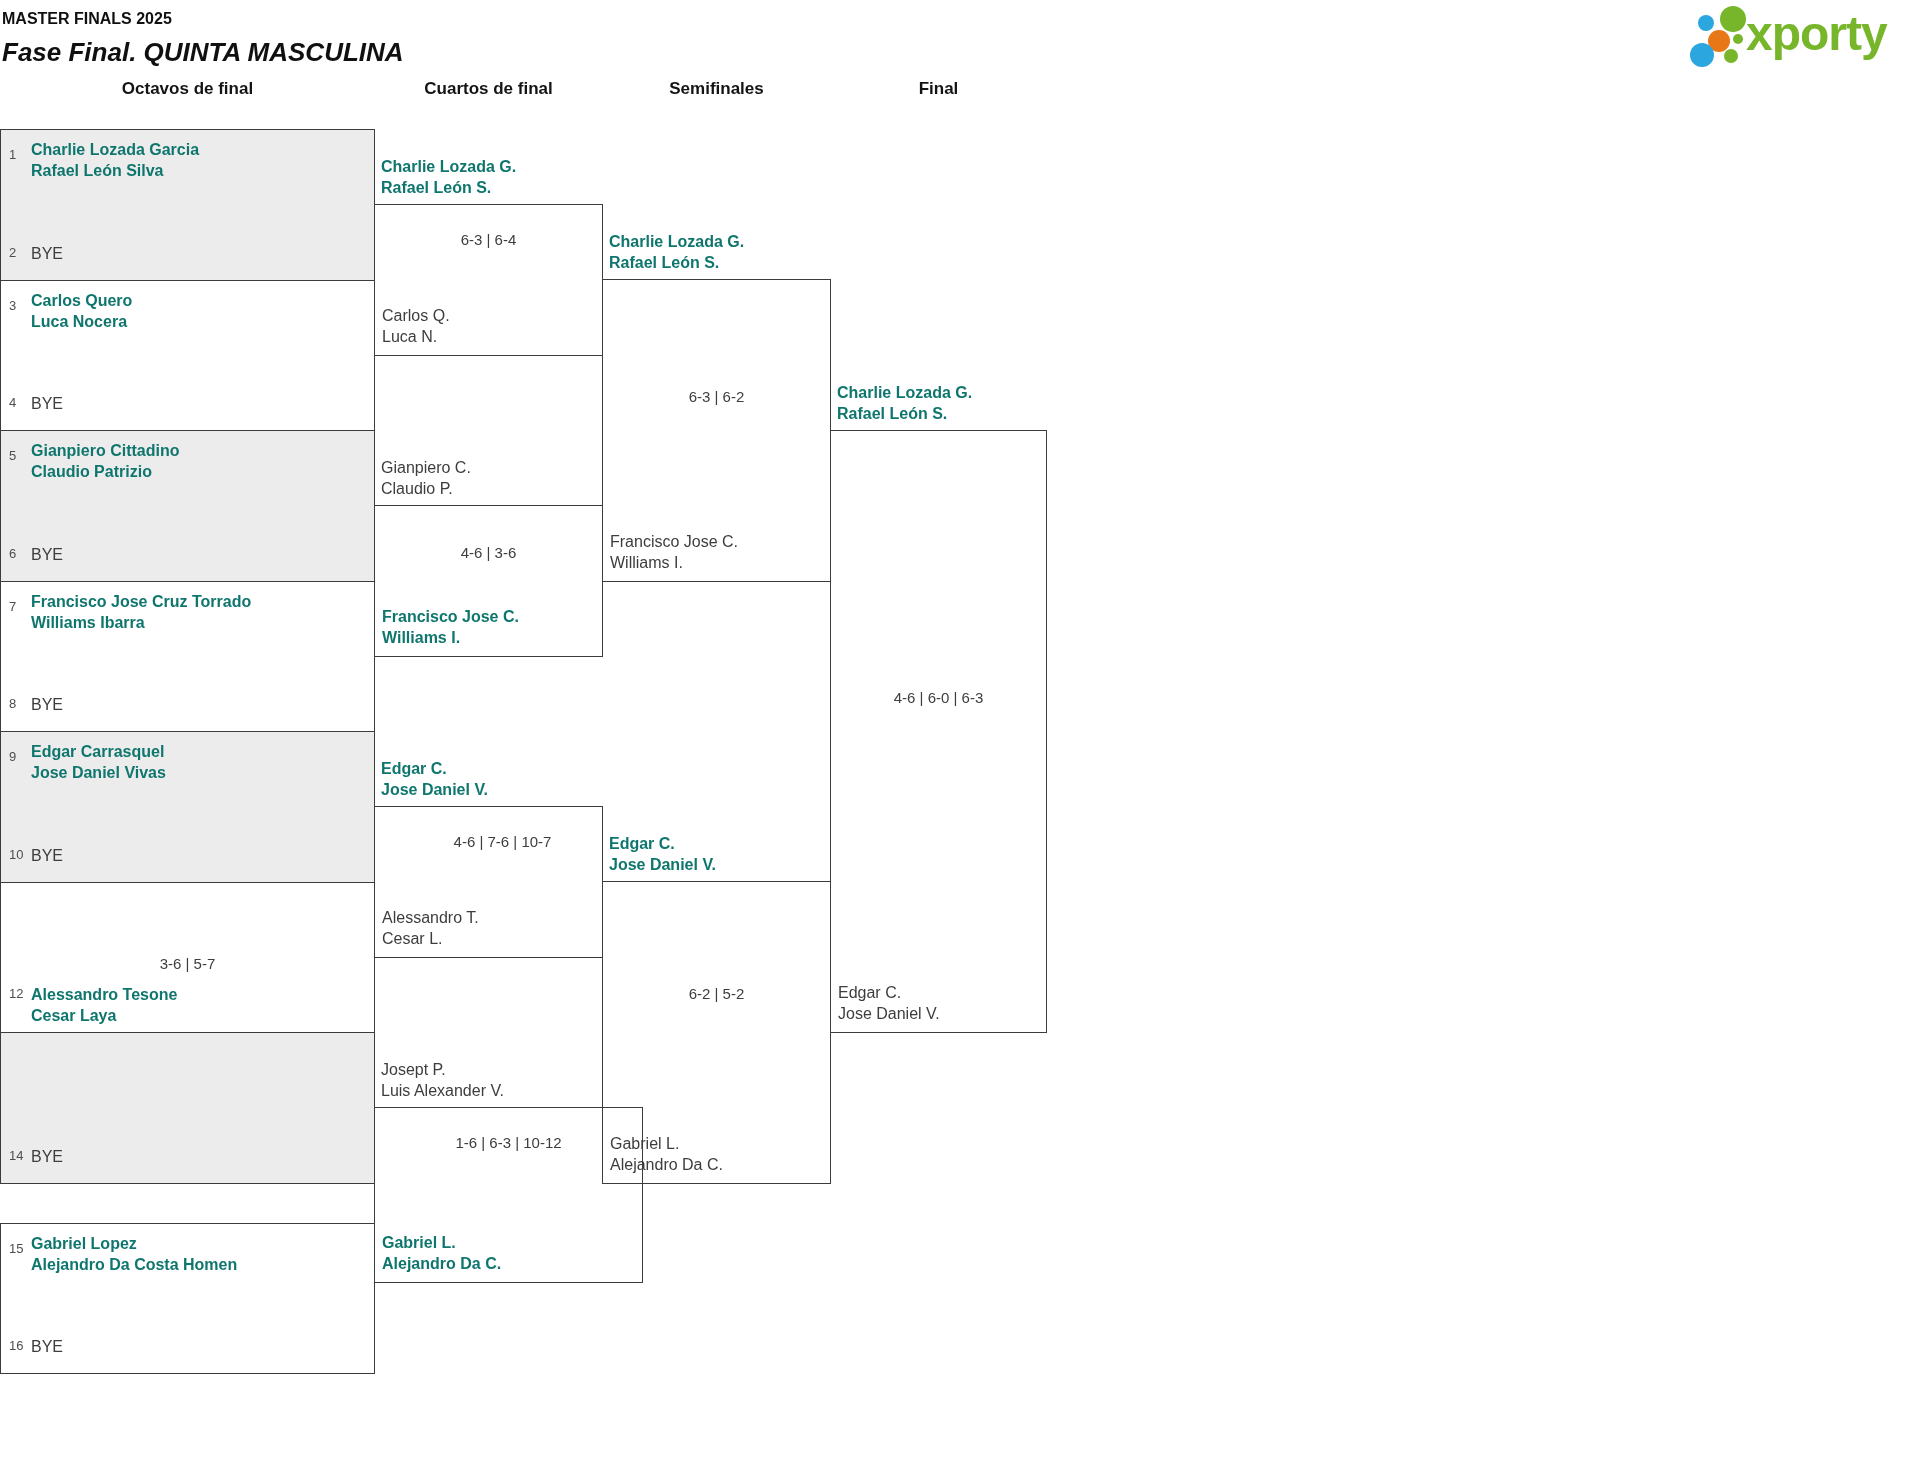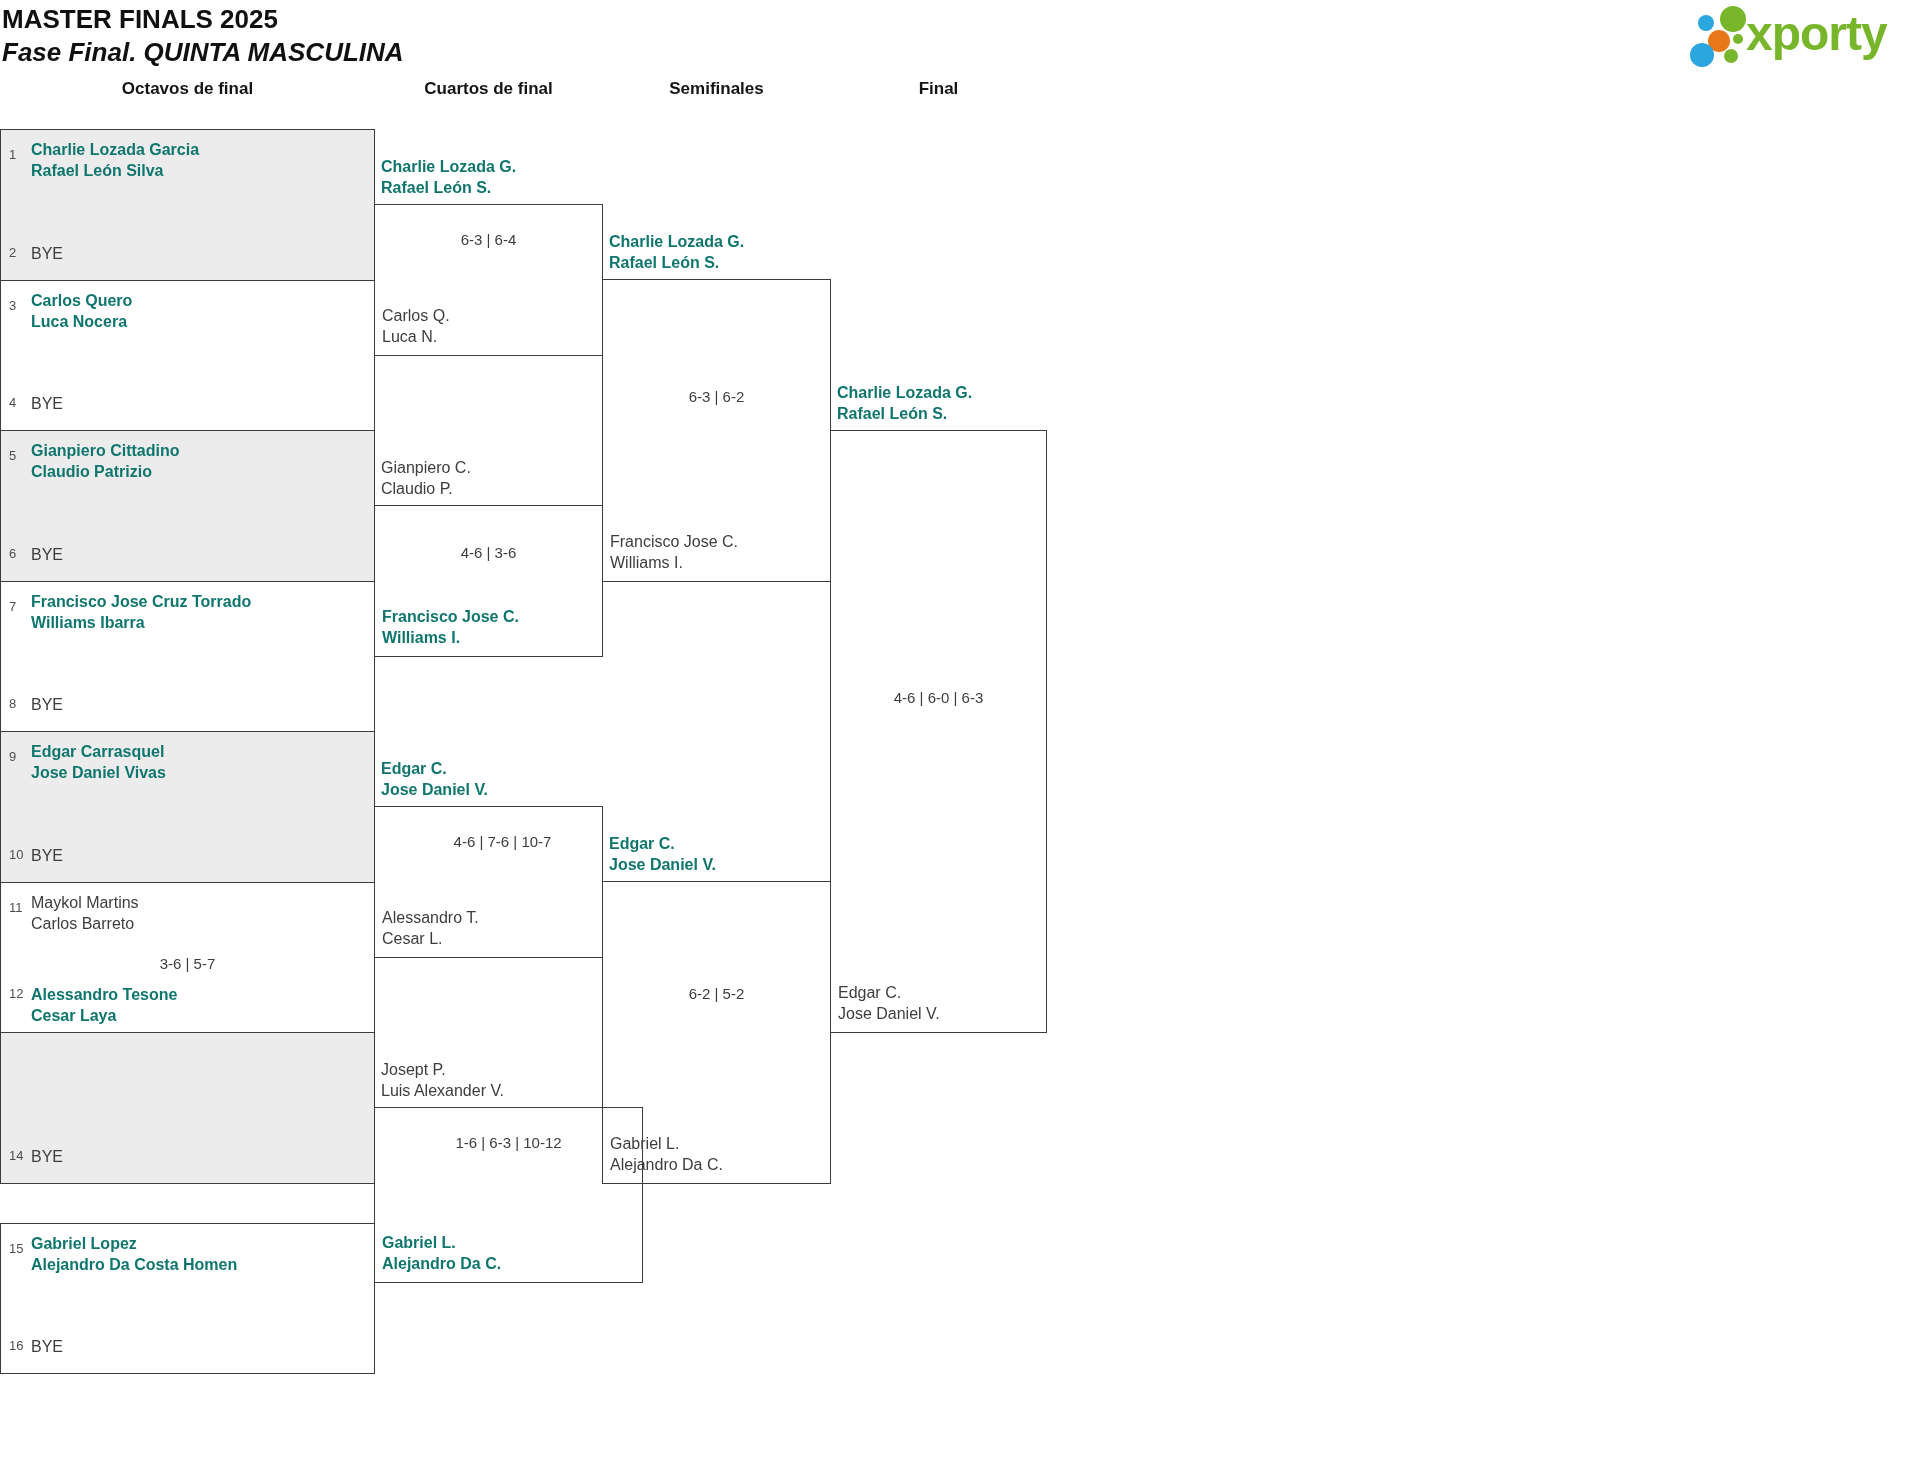--- a/index.html
+++ b/index.html
@@ -3,21 +3,21 @@
 <meta charset="utf-8">
 <style>
   html,body{margin:0;padding:0;}
   body{
     width:1920px;height:1459px;position:relative;background:#ffffff;
     font-family:"Liberation Sans","DejaVu Sans",sans-serif;color:#1c1c1c;
     overflow:hidden;
   }
   .abs{position:absolute;}
   
-  .page-title{left:2px;top:2px;font-size:26px;line-height:34px;font-weight:700;color:#101010;}
+  .page-title{left:2px;top:2px;font-size:16px;line-height:34px;font-weight:700;color:#101010;}
   .page-subtitle{left:2px;top:35px;font-size:26px;line-height:34px;font-weight:700;color:#101010;font-style:italic;}
   
   .round-header{top:79px;font-size:17px;font-weight:600;text-align:center;color:#141414;}
   
   .box{position:absolute;left:0;width:375px;border:1px solid #3c3c3c;box-sizing:border-box;background:#ffffff;}
   .box.shade{background:#ececec;}
   .slot-top{position:absolute;top:9px;left:0;right:0;padding-left:30px;}
   .slot-bottom{position:absolute;bottom:6px;left:0;right:0;padding-left:30px;}
   .slot-bottom.bye{bottom:16px;}
   .seed{position:absolute;left:8px;top:2px;font-size:13px;color:#4e4e4e;font-weight:400;}
@@ -130,27 +130,20 @@
   </div>
   <div class="slot-bottom bye">
     <span class="seed">10</span>
     <div class="team">
         <div>BYE</div>
       </div>
   </div>
 </div>
 
 <div class="box" style="top:882px;height:151px;">
-  <div class="slot-top">
-    <span class="seed mid">11</span>
-    <div class="team">
-      <div>Maykol Martins</div>
-        <div>Carlos Barreto</div>
-    </div>
-  </div>
   <div class="score" style="top:72px;">3-6 | 5-7</div>
   <div class="slot-bottom">
     <span class="seed">12</span>
     <div class="team winner">
       <div>Alessandro Tesone</div>
         <div>Cesar Laya</div>
     </div>
   </div>
 </div>
 

